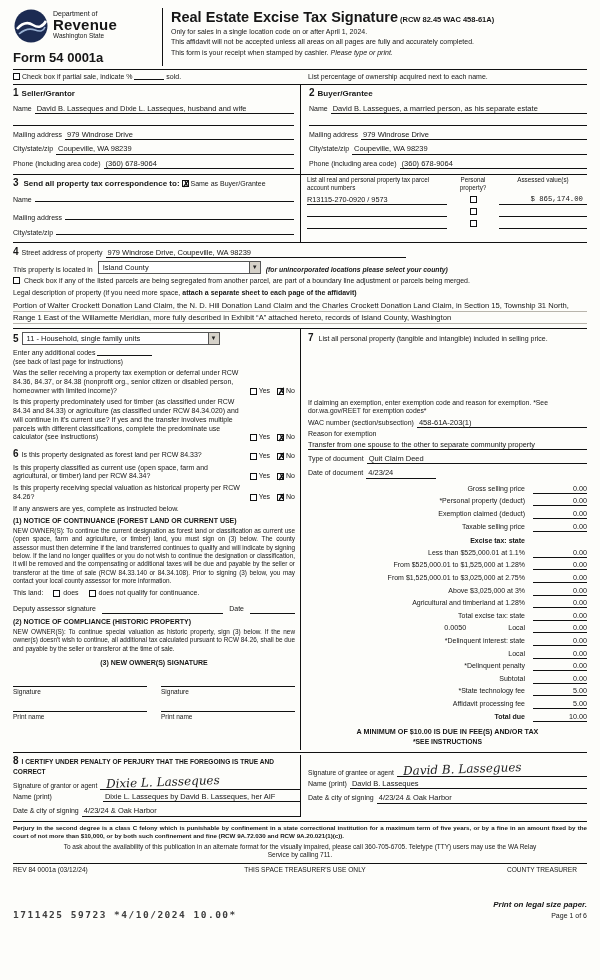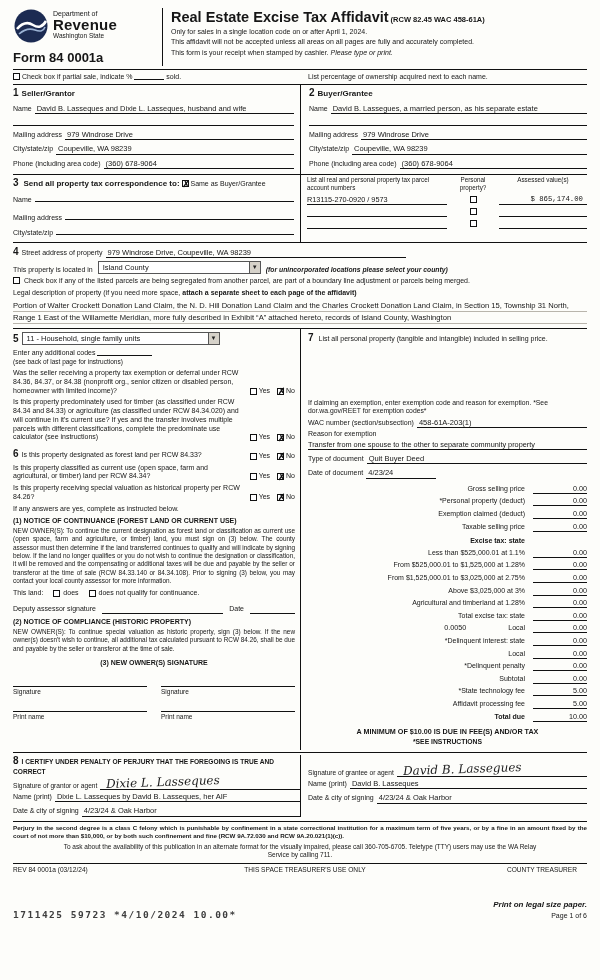--- a/index.html
+++ b/index.html
@@ -145,25 +145,25 @@
           <circle cx="18" cy="18" r="16.5" fill="#1c2b52"></circle>
           <path d="M4 21 Q 12 12 20 17 T 33 13" stroke="#ffffff" stroke-width="2.6" fill="none"></path>
           <path d="M6 26 Q 14 19 22 22 T 32 19" stroke="#9cb3d4" stroke-width="1.6" fill="none"></path>
         </svg>
         <div class="agency">
           <div>Department of</div>
           <div class="agency-name">Revenue</div>
           <div class="agency-state">Washington State</div>
         </div>
       </div>
-      <div class="form-number">Form 84 0001a</div>
+      <div class="form-number">Form 54 0001a</div>
     </div>
     <div class="header-right">
       <div class="title-row">
-        <span class="title">Real Estate Excise Tax Affidavit</span>
+        <span class="title">Real Estate Excise Tax Signature</span>
         <span class="title-ref">(RCW 82.45 WAC 458-61A)</span>
       </div>
       <div class="note">Only for sales in a single location code on or after April 1, 2024.</div>
       <div class="note">This affidavit will not be accepted unless all areas on all pages are fully and accurately completed.</div>
       <div class="note"><span>This form is your receipt when stamped by cashier.</span> <i>Please type or print.</i></div>
     </div>
   </div>
 
   <div class="toprow">
     <div class="tleft">
@@ -411,21 +411,21 @@
       <div class="exemption-note">If claiming an exemption, enter exemption code and reason for exemption. *See dor.wa.gov/REET for exemption codes*</div>
       <div class="field" style="margin-top:2px;">
         <span class="flabel">WAC number (section/subsection)</span>
         <span class="fvalue">458-61A-203(1)</span>
       </div>
       <div style="margin-top:2px;">Reason for exemption</div>
       <div class="fvalue" style="border-bottom:1px solid #111; font-size:7.3px; margin-top:1px;">Transfer from one spouse to the other to separate community property</div>
 
       <div class="field" style="margin-top:4px;">
         <span class="flabel">Type of document</span>
-        <span class="fvalue">Quit Buyer Deed</span>
+        <span class="fvalue">Quit Claim Deed</span>
       </div>
       <div class="field">
         <span class="flabel">Date of document</span>
         <span class="fvalue" style="flex:0 0 70px;">4/23/24</span>
         <span style="flex:1;"></span>
       </div>
 
       <div style="margin-top:5px;">
         <div class="mrow">
             <span class="mlabel">Gross selling price</span>
@@ -513,21 +513,21 @@
   <div class="sec8">
     <div class="sec8-row1">
       <div class="sec8-col">
         <div class="certify"><span class="sec-num">8</span><span>I CERTIFY UNDER PENALTY OF PERJURY THAT THE FOREGOING IS TRUE AND CORRECT</span></div>
         <div class="sigline">
           <span class="slabel">Signature of grantor or agent</span>
           <span class="sline">
               <span class="script">Dixie L. Lasseques</span>
             </span>
         </div>
-        <div class="field" style="margin-top:2px;">
+        <div class="field" style="margin-top:2px;gap:48px;">
             <span class="flabel">Name (print)</span>
             <span class="fvalue">Dixie L. Lasseques by David B. Lasseques, her AIF</span>
           </div>
         <div class="field">
             <span class="flabel">Date &amp; city of signing</span>
             <span class="fvalue">4/23/24 &amp; Oak Harbor</span>
           </div>
       </div>
       <div class="sec8-col right">
         <div class="sigline" style="margin-top:9px;">

